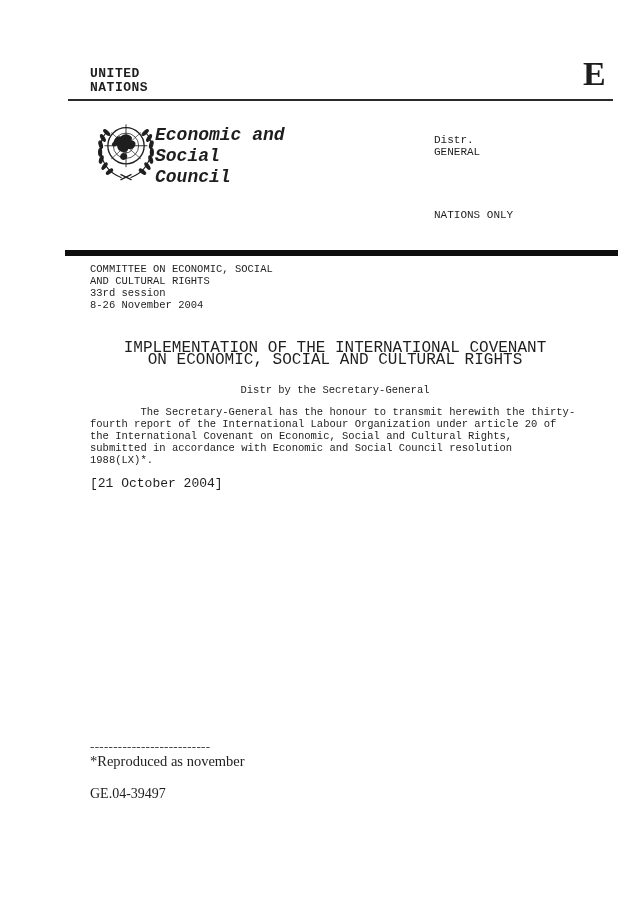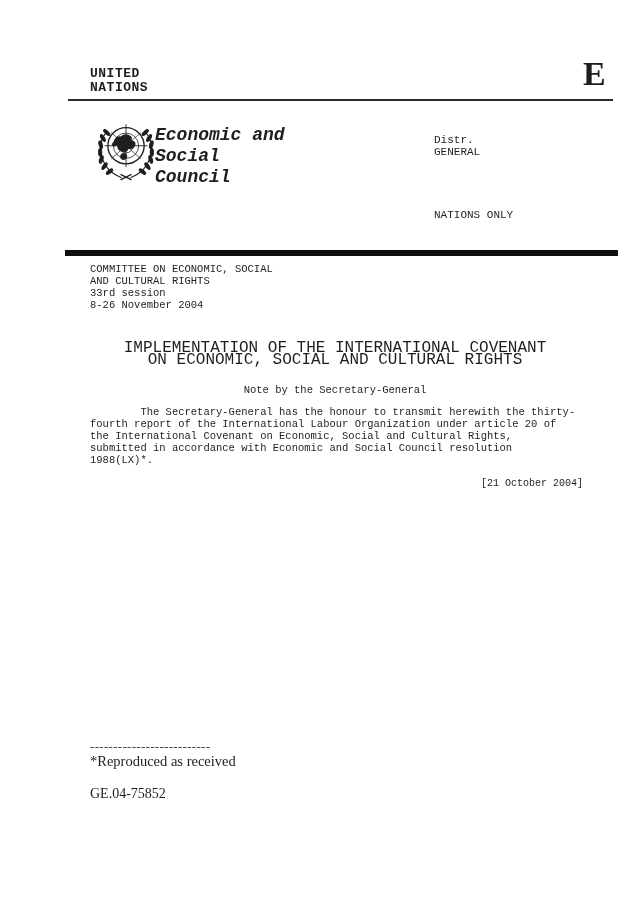--- a/index.html
+++ b/index.html
@@ -100,23 +100,23 @@
   }
   .body-paragraph {
     left: 90px; top: 406px;
     font-size: 10.5px;
     line-height: 12px;
     white-space: pre;
   }
   .date-bracket {
     left: 90px; top: 478px;
     width: 493px;
-    font-size: 10px;
-    line-height: 12px;
-    text-align: right;
+    font-size: 13px;
+    line-height: 12px;
+    text-align: left;
     font-family: Liberation Mono, monospace;
   }
   .footnote-sep {
     left: 90px; top: 740px;
     font-size: 13px;
     line-height: 14px;
     letter-spacing: 0.3px;
     color: #3a3a3a;
   }
   .footnote {
@@ -199,29 +199,29 @@
   <div class="abs black-bar"></div>
 
   <div class="abs session-block mono">COMMITTEE ON ECONOMIC, SOCIAL
 AND CULTURAL RIGHTS
 33rd session
 8-26 November 2004</div>
 
   <div class="abs doc-title mono">IMPLEMENTATION OF THE INTERNATIONAL COVENANT
 ON ECONOMIC, SOCIAL AND CULTURAL RIGHTS</div>
 
-  <div class="abs doc-subtitle mono">Note by the Secretary-General</div>
+  <div class="abs doc-subtitle mono">Distr by the Secretary-General</div>
 
   <div class="abs body-paragraph mono">        The Secretary-General has the honour to transmit herewith the thirty-
 fourth report of the International Labour Organization under article 20 of
 the International Covenant on Economic, Social and Cultural Rights,
 submitted in accordance with Economic and Social Council resolution
 1988(LX)*.</div>
 
   <div class="abs date-bracket mono">[21 October 2004]</div>
 
   <div class="abs footnote-sep serif">--------------------------</div>
 
-  <div class="abs footnote serif">*Reproduced as received</div>
-
-  <div class="abs ge-reference serif">GE.04-75852</div>
+  <div class="abs footnote serif">*Reproduced as november</div>
+
+  <div class="abs ge-reference serif">GE.04-39497</div>
 
 </div>
 
 </body></html>

